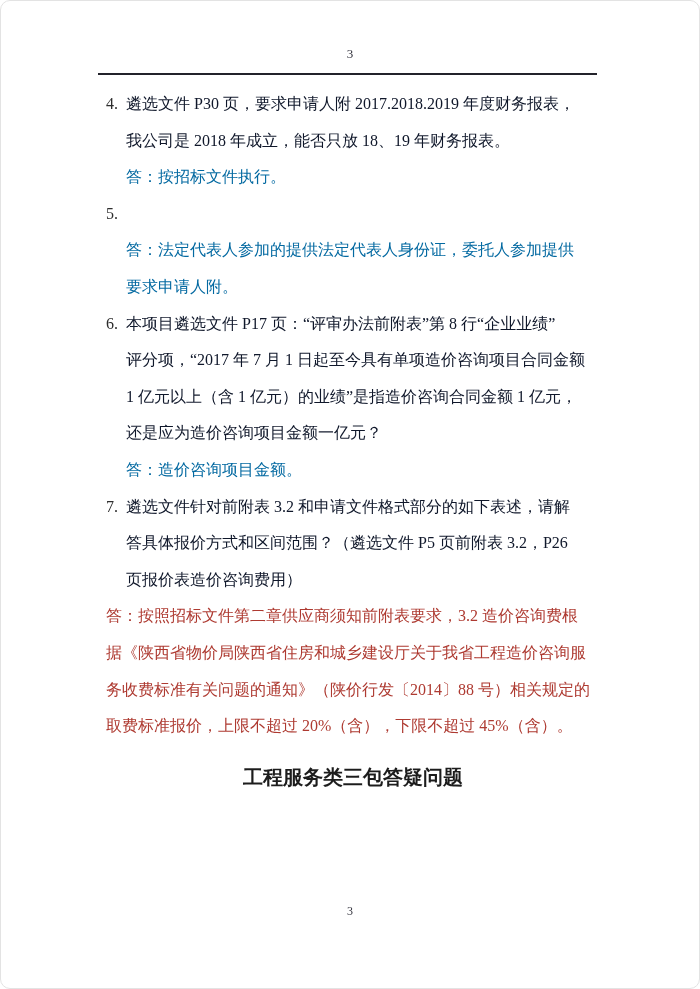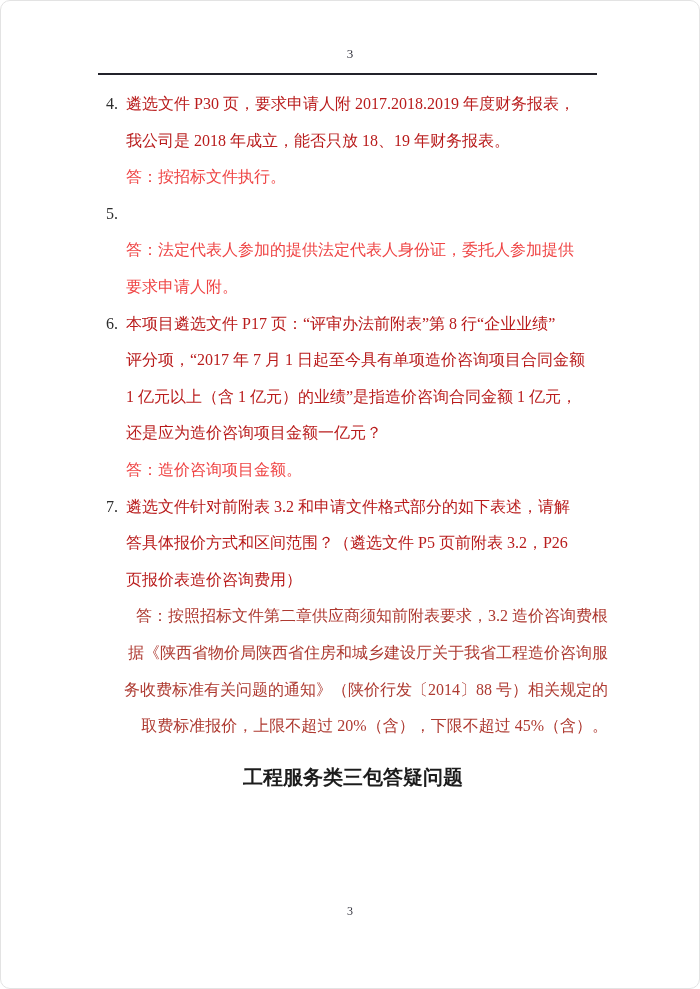--- a/index.html
+++ b/index.html
@@ -31,32 +31,31 @@
     font-size: 16px; line-height: 36.6px; color: #2d2d2d;
   }
   .q-row { display: flex; }
   .num {
     width: 28px; flex: 0 0 28px;
     padding-left: 8px;
     color: #2d2d2d;
   }
   .q-text {
     white-space: pre;
-    color: #b91c1c;
+    color: #0f172a;
   }
   .answer {
     margin-left: 28px;
     white-space: pre;
-    color: #ef4444;
+    color: #0369a1;
   }
   .answer-flush {
-    margin-left: 0;
+    margin-left: 8px;
     white-space: pre;
     color: #ae3a31;
-    text-align: right;
   }
   .section-heading {
     margin-top: 19px;
     width: 100%;
     text-align: center;
     font-family: "Liberation Sans", "DejaVu Sans", sans-serif;
     font-weight: bold;
     font-size: 20px;
     line-height: 26px;
     color: #1c1c1c;

